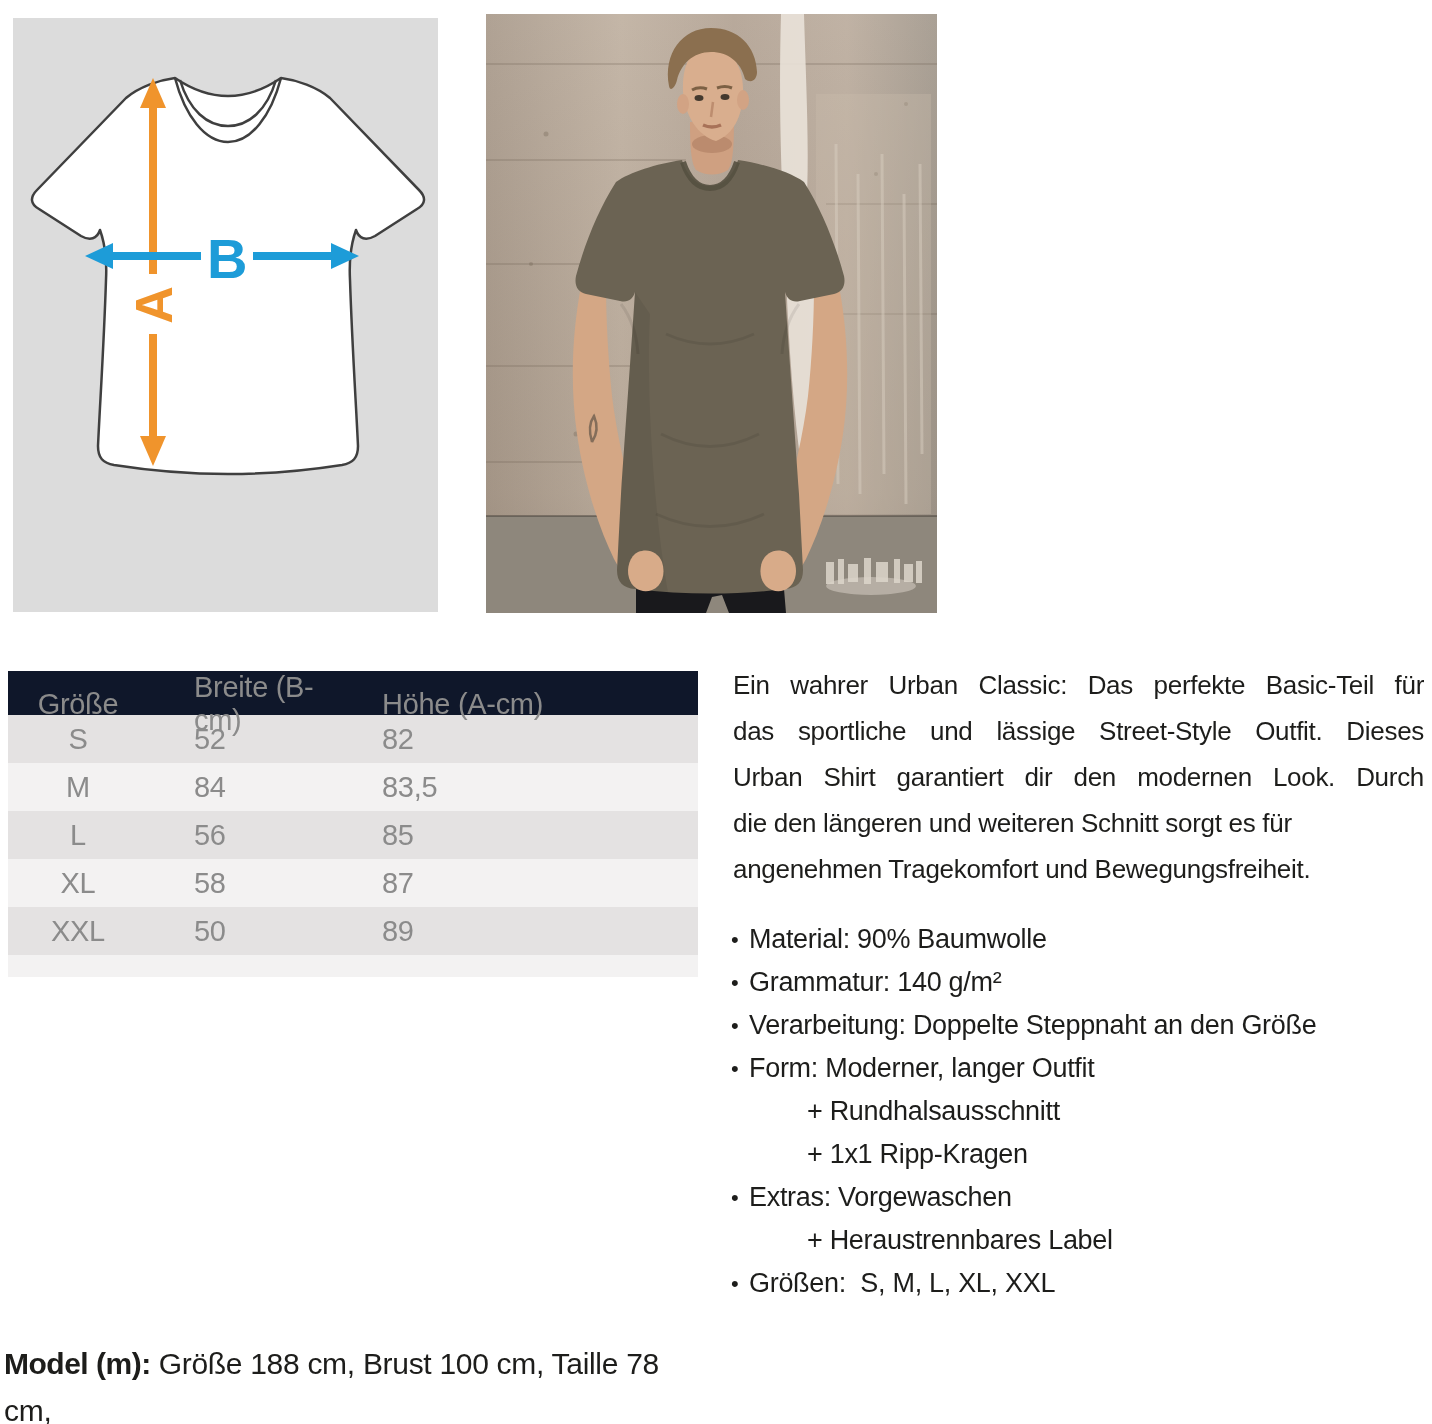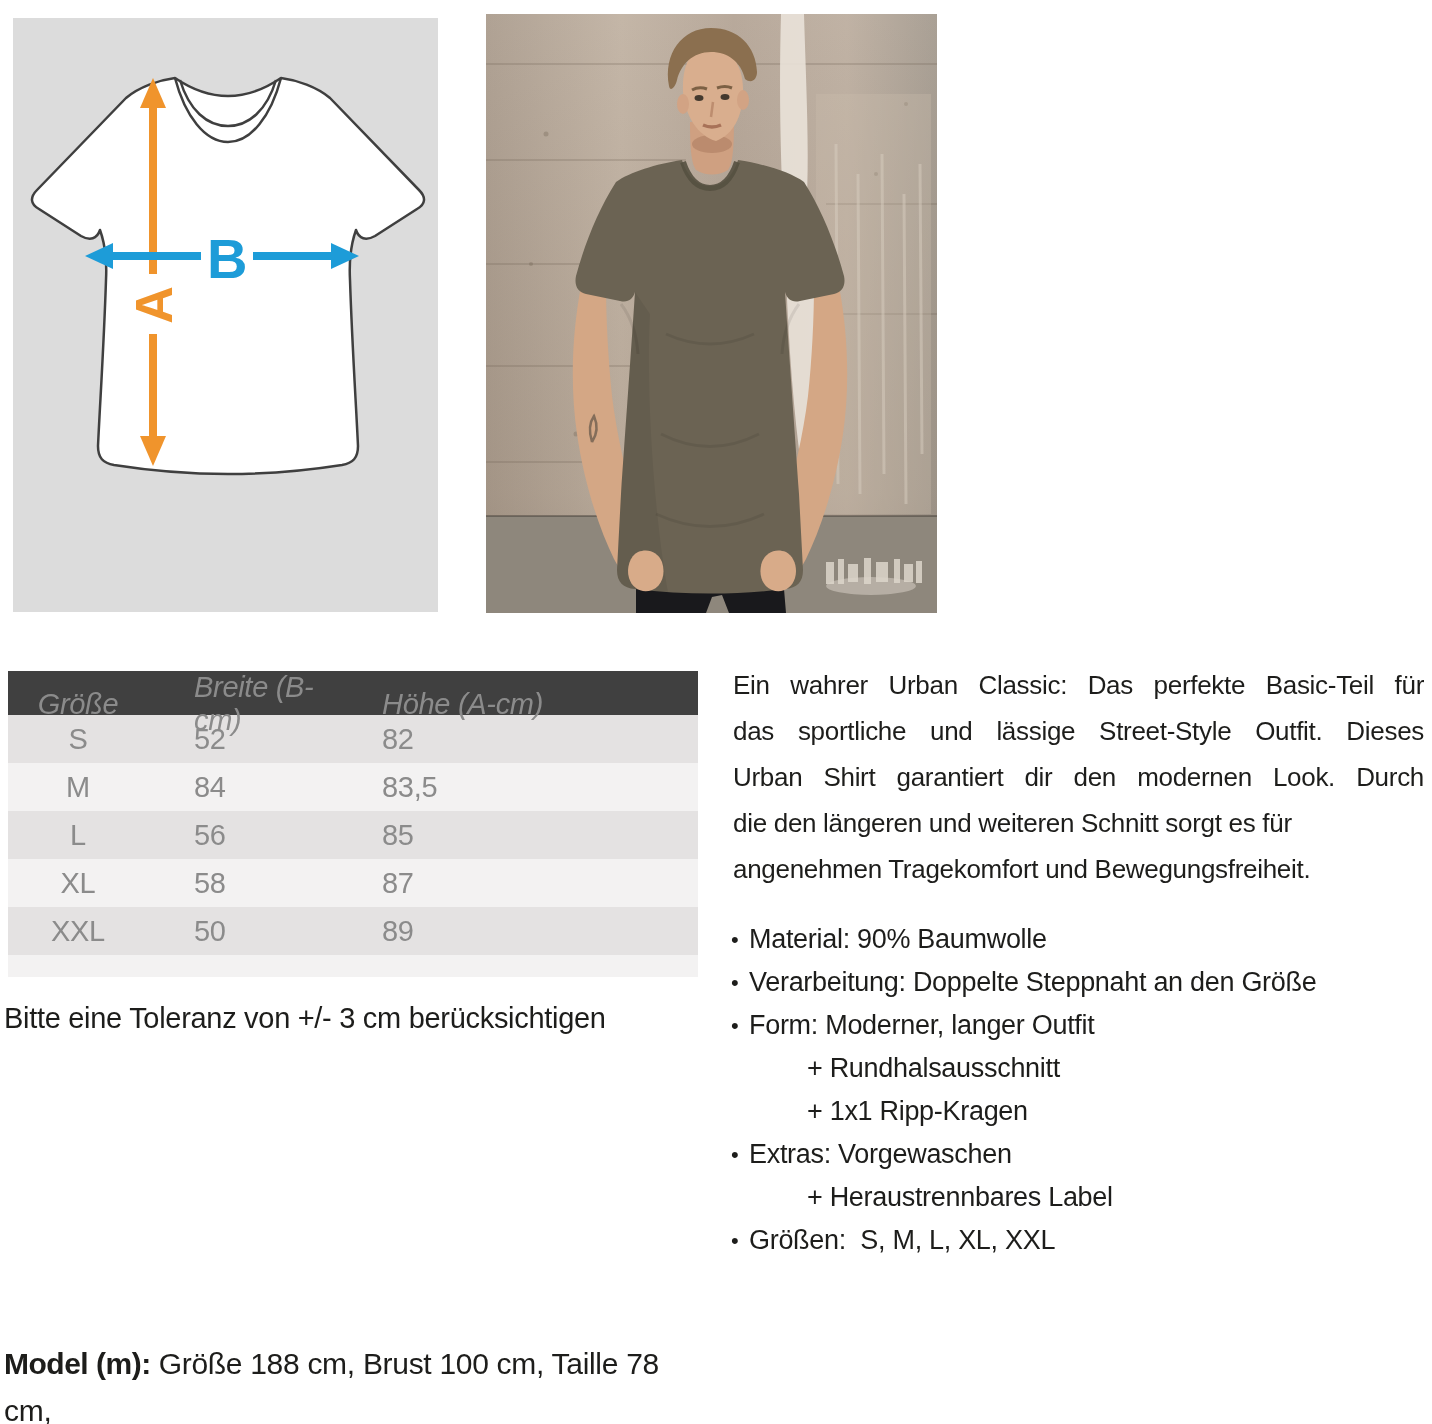--- a/index.html
+++ b/index.html
@@ -12,21 +12,21 @@
 
   
   .photo{position:absolute;left:486px;top:14px;width:451px;height:599px;}
   .photo svg{display:block;width:100%;height:100%;}
 
   
   .size-table{position:absolute;left:8px;top:671px;width:690px;font-size:29px;color:#8b8b8b;}
   .tr{display:grid;grid-template-columns:140px 188px 1fr;align-items:center;}
   .tr .c0{text-align:center;}
   .tr .c1,.tr .c2{text-align:left;padding-left:46px;}
-  .tr.head{height:44px;background:#404040;font-style:italic;}
+  .tr.head{height:44px;background:#0f172a;}
   .tr.r-dark{height:48px;background:#e4e2e2;}
   .tr.r-light{height:48px;background:#f3f2f2;}
   .t-foot{height:22px;background:#f3f2f2;}
 
   .tolerance{position:absolute;left:4px;top:1002px;width:690px;font-size:29px;}
 
   
   .desc{position:absolute;left:733px;top:662px;width:691px;font-size:26px;}
   .desc-line{height:46px;line-height:46px;white-space:nowrap;}
   .desc-line.just{text-align:justify;text-align-last:justify;white-space:normal;}
@@ -225,35 +225,37 @@
       <div class="c2">87</div>
     </div>
     <div class="tr r-dark">
       <div class="c0">XXL</div>
       <div class="c1">50</div>
       <div class="c2">89</div>
     </div>
     <div class="t-foot"></div>
   </div>
 
-  <div class="tolerance">Bitte eine Toleranz von +/- 3 cm berücksichtigen</div>
 
   <div class="desc">
     <div class="desc-line just">Ein wahrer Urban Classic: Das perfekte Basic-Teil für</div>
     <div class="desc-line just">das sportliche und lässige Street-Style Outfit. Dieses</div>
     <div class="desc-line just">Urban Shirt garantiert dir den modernen Look. Durch</div>
     <div class="desc-line">die den längeren und weiteren Schnitt sorgt es für</div>
     <div class="desc-line">angenehmen Tragekomfort und Bewegungsfreiheit.</div>
   </div>
 
   <div class="features">
     <div class="feat">
       <div class="feat-main">Material: 90% Baumwolle</div>
     </div>
     <div class="feat">
+      <div class="feat-main">Grammatur: 140 g/m²</div>
+    </div>
+    <div class="feat">
       <div class="feat-main">Verarbeitung: Doppelte Steppnaht an den Größe</div>
     </div>
     <div class="feat">
       <div class="feat-main">Form: Moderner, langer Outfit</div>
       <div class="feat-sub">+ Rundhalsausschnitt</div>
       <div class="feat-sub">+ 1x1 Ripp-Kragen</div>
     </div>
     <div class="feat">
       <div class="feat-main">Extras: Vorgewaschen</div>
       <div class="feat-sub">+ Heraustrennbares Label</div>

